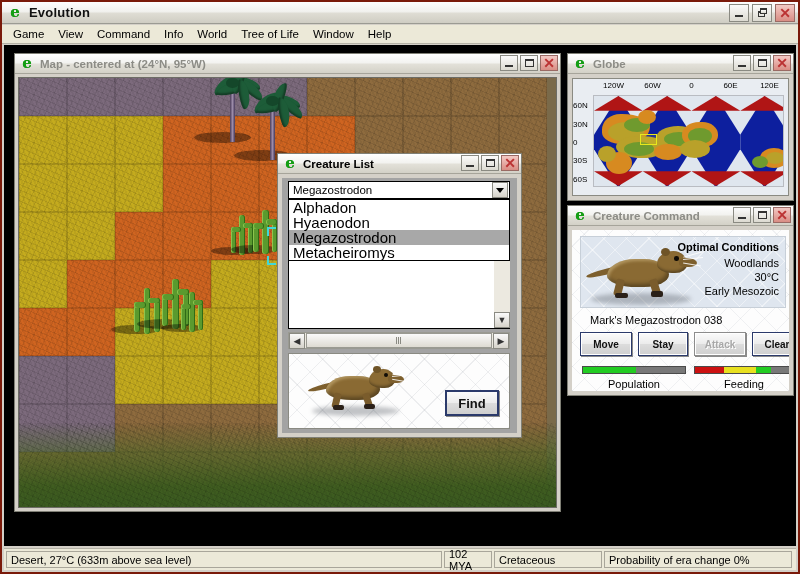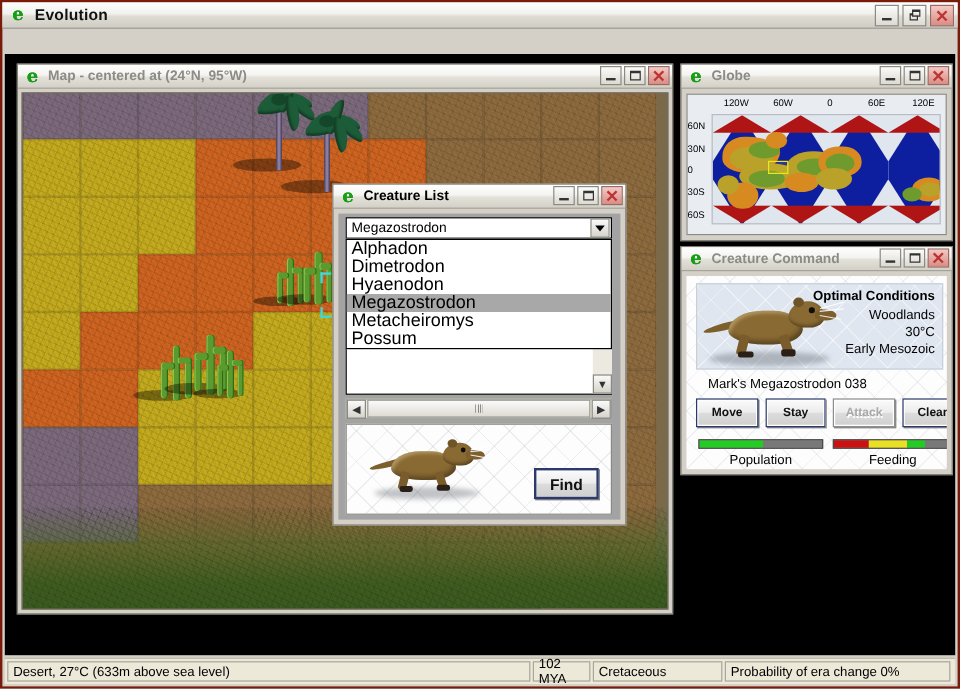--- a/index.html
+++ b/index.html
@@ -295,20 +295,30 @@
         <div class="tbtn">
             <span class="res-g"></span>
             <span class="res-g2"></span>
           </div>
         <div class="tbtn close">
             <span class="x-glyph">✕</span>
           </div>
       </div>
     </div>
 
+    <div class="menubar">
+      <div class="menuitem">Game</div>
+      <div class="menuitem">View</div>
+      <div class="menuitem">Command</div>
+      <div class="menuitem">Info</div>
+      <div class="menuitem">World</div>
+      <div class="menuitem">Tree of Life</div>
+      <div class="menuitem">Window</div>
+      <div class="menuitem">Help</div>
+    </div>
 
     <div class="mdi">
 
       <div class="cwin" id="map-window">
         <div class="cwin-tb">
           <span class="app-icon">
               <span class="e">e</span>
             </span>
           <span class="cwin-title">Map - centered at (24°N, 95°W)</span>
           <div class="cwin-btns">
@@ -957,25 +967,23 @@
                 <div class="eye" style="left: 77.1333px; top: 11.2667px; width: 3.9px; height: 3.9px;"></div>
                 <div class="whisk" style="left: 84.9333px; top: 9.53333px; width: 17.3333px; transform: rotate(-16deg);"></div>
                 <div class="whisk" style="left: 84.9333px; top: 13px; width: 17.3333px; transform: rotate(-6deg);"></div>
                 <div class="whisk" style="left: 84.9333px; top: 18.2px; width: 15.6px; transform: rotate(10deg);"></div>
               </div>
             <div class="find-btn">Find</div>
           </div>
 
           <div class="dropdown" id="dropdown">
               <div class="dd-item">Alphadon</div>
-              <div class="dd-item">Dimetrodon</div>
               <div class="dd-item">Hyaenodon</div>
               <div class="dd-item sel">Megazostrodon</div>
               <div class="dd-item">Metacheiromys</div>
-              <div class="dd-item">Possum</div>
             </div>
         </div>
       </div>
 
     </div>
 
     <div class="statusbar">
       <div class="spane grow">Desert, 27°C (633m above sea level)</div>
       <div class="spane" style="width:48px;">102 MYA</div>
       <div class="spane" style="width:108px;">Cretaceous</div>

